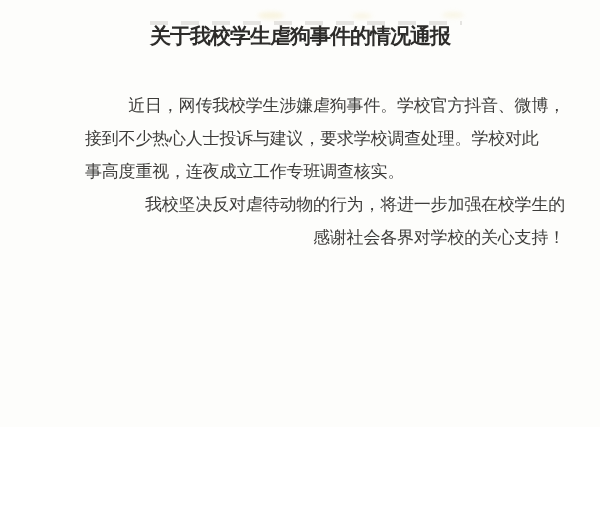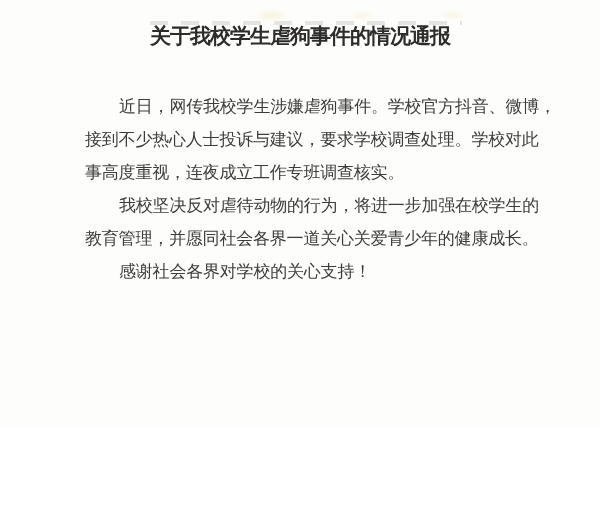--- a/index.html
+++ b/index.html
@@ -2,21 +2,21 @@
 <html><head>
 <meta charset="utf-8">
 <style>
   * { margin: 0; padding: 0; box-sizing: border-box; }
   html, body { background: #ffffff; }
   .page {
     position: relative;
     width: 600px;
     height: 427px;
     background: #fdfdfb;
-    font-family: Liberation Sans, sans-serif;
+    font-family: Liberation Mono, monospace;
     color: #3d3c3a;
     overflow: hidden;
   }
   
   .remnant {
     position: absolute;
     top: 21px; left: 150px;
     width: 312px; height: 4px;
     background: repeating-linear-gradient(90deg,
       #cfcdc9 0px, #cfcdc9 18px,
@@ -44,21 +44,21 @@
     width: 480px;
     font-size: 17px;
     letter-spacing: -0.2px;
   }
   .para { margin: 0; }
   .para .line {
     height: 33px;
     line-height: 33px;
     white-space: nowrap;
   }
-  .para .line:first-child { text-indent: 2em; }
+  .para .line:first-child { text-indent: 2em; text-align: right; }
 
   .signature {
     position: absolute;
     top: 459px; right: 73px;
     font-size: 17px;
     letter-spacing: 0.5px;
     color: #a21caf;
     white-space: nowrap;
   }
   .date {
@@ -108,21 +108,20 @@
 
   <div class="para">
         <div class="line">近日，网传我校学生涉嫌虐狗事件。学校官方抖音、微博，</div>
         <div class="line">接到不少热心人士投诉与建议，要求学校调查处理。学校对此</div>
         <div class="line">事高度重视，连夜成立工作专班调查核实。</div>
       </div>
       <div class="para">
       </div>
       <div class="para">
         <div class="line">我校坚决反对虐待动物的行为，将进一步加强在校学生的</div>
-        <div class="line">教育管理，并愿同社会各界一道关心关爱青少年的健康成长。</div>
       </div>
       <div class="para">
         <div class="line">感谢社会各界对学校的关心支持！</div>
       </div>
     </div>
 
   <div class="signature">四川科技职业学院</div>
 
   <div class="date">2023 年 10 月 21 日</div>
 

